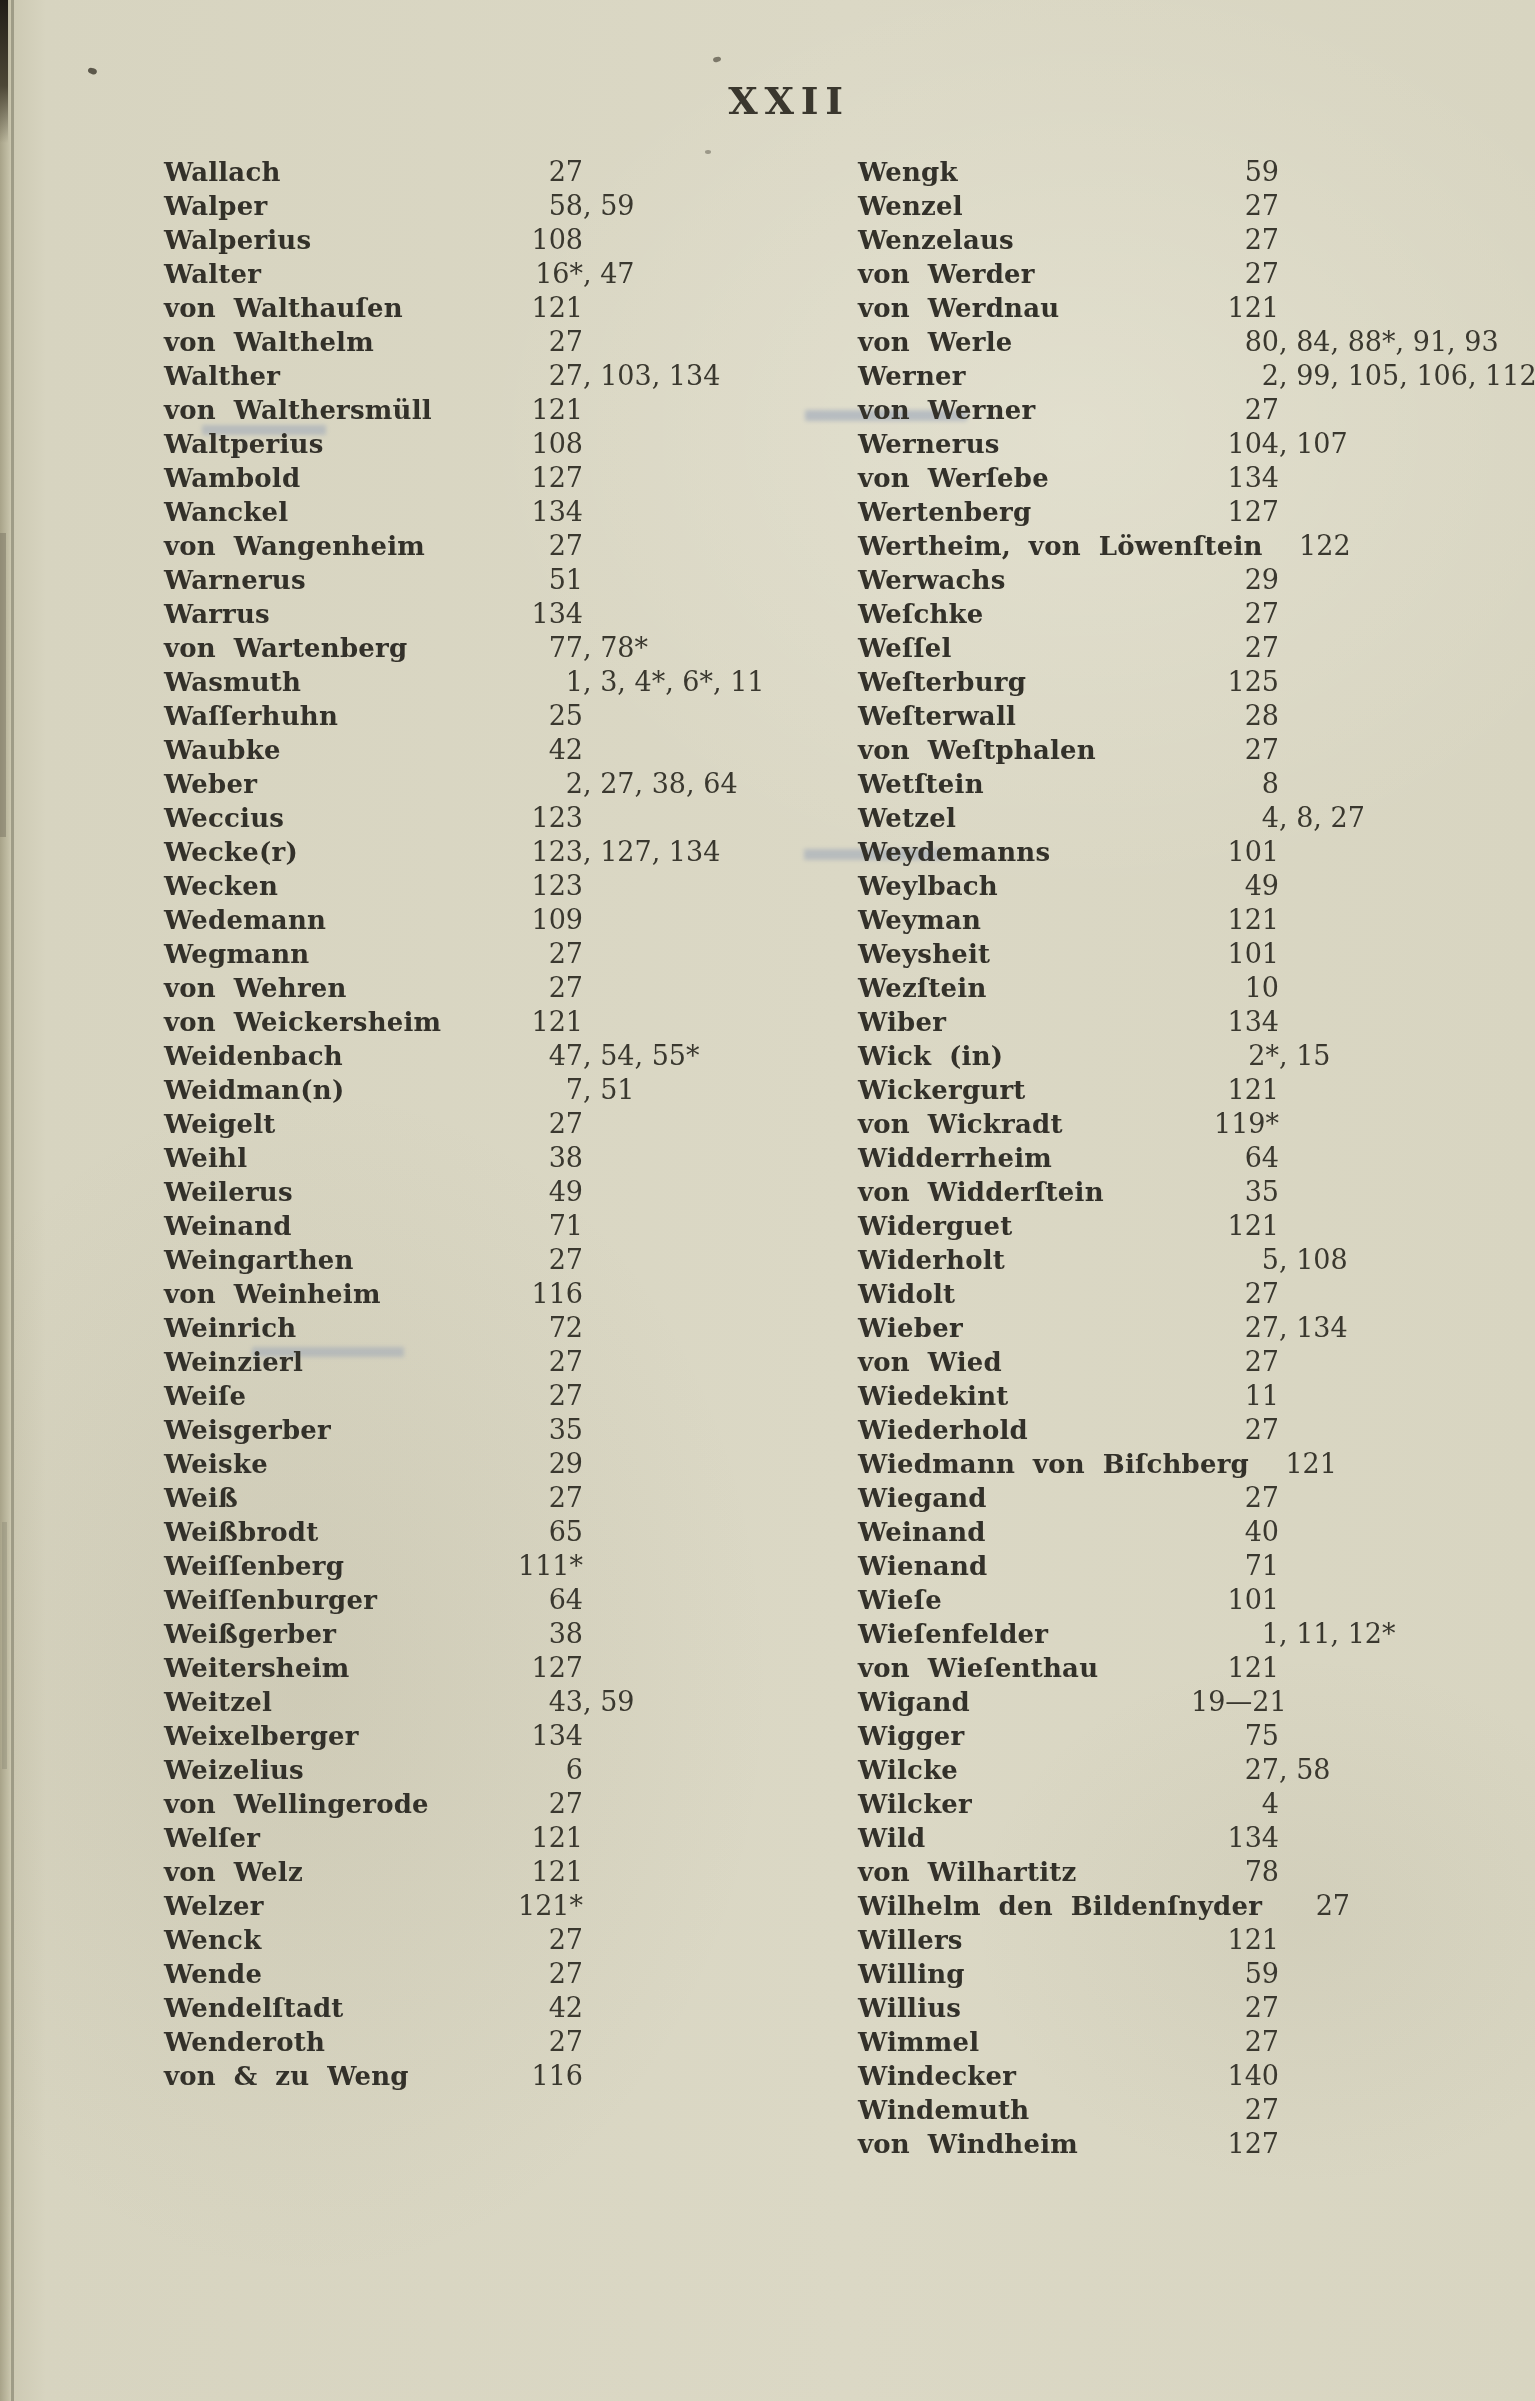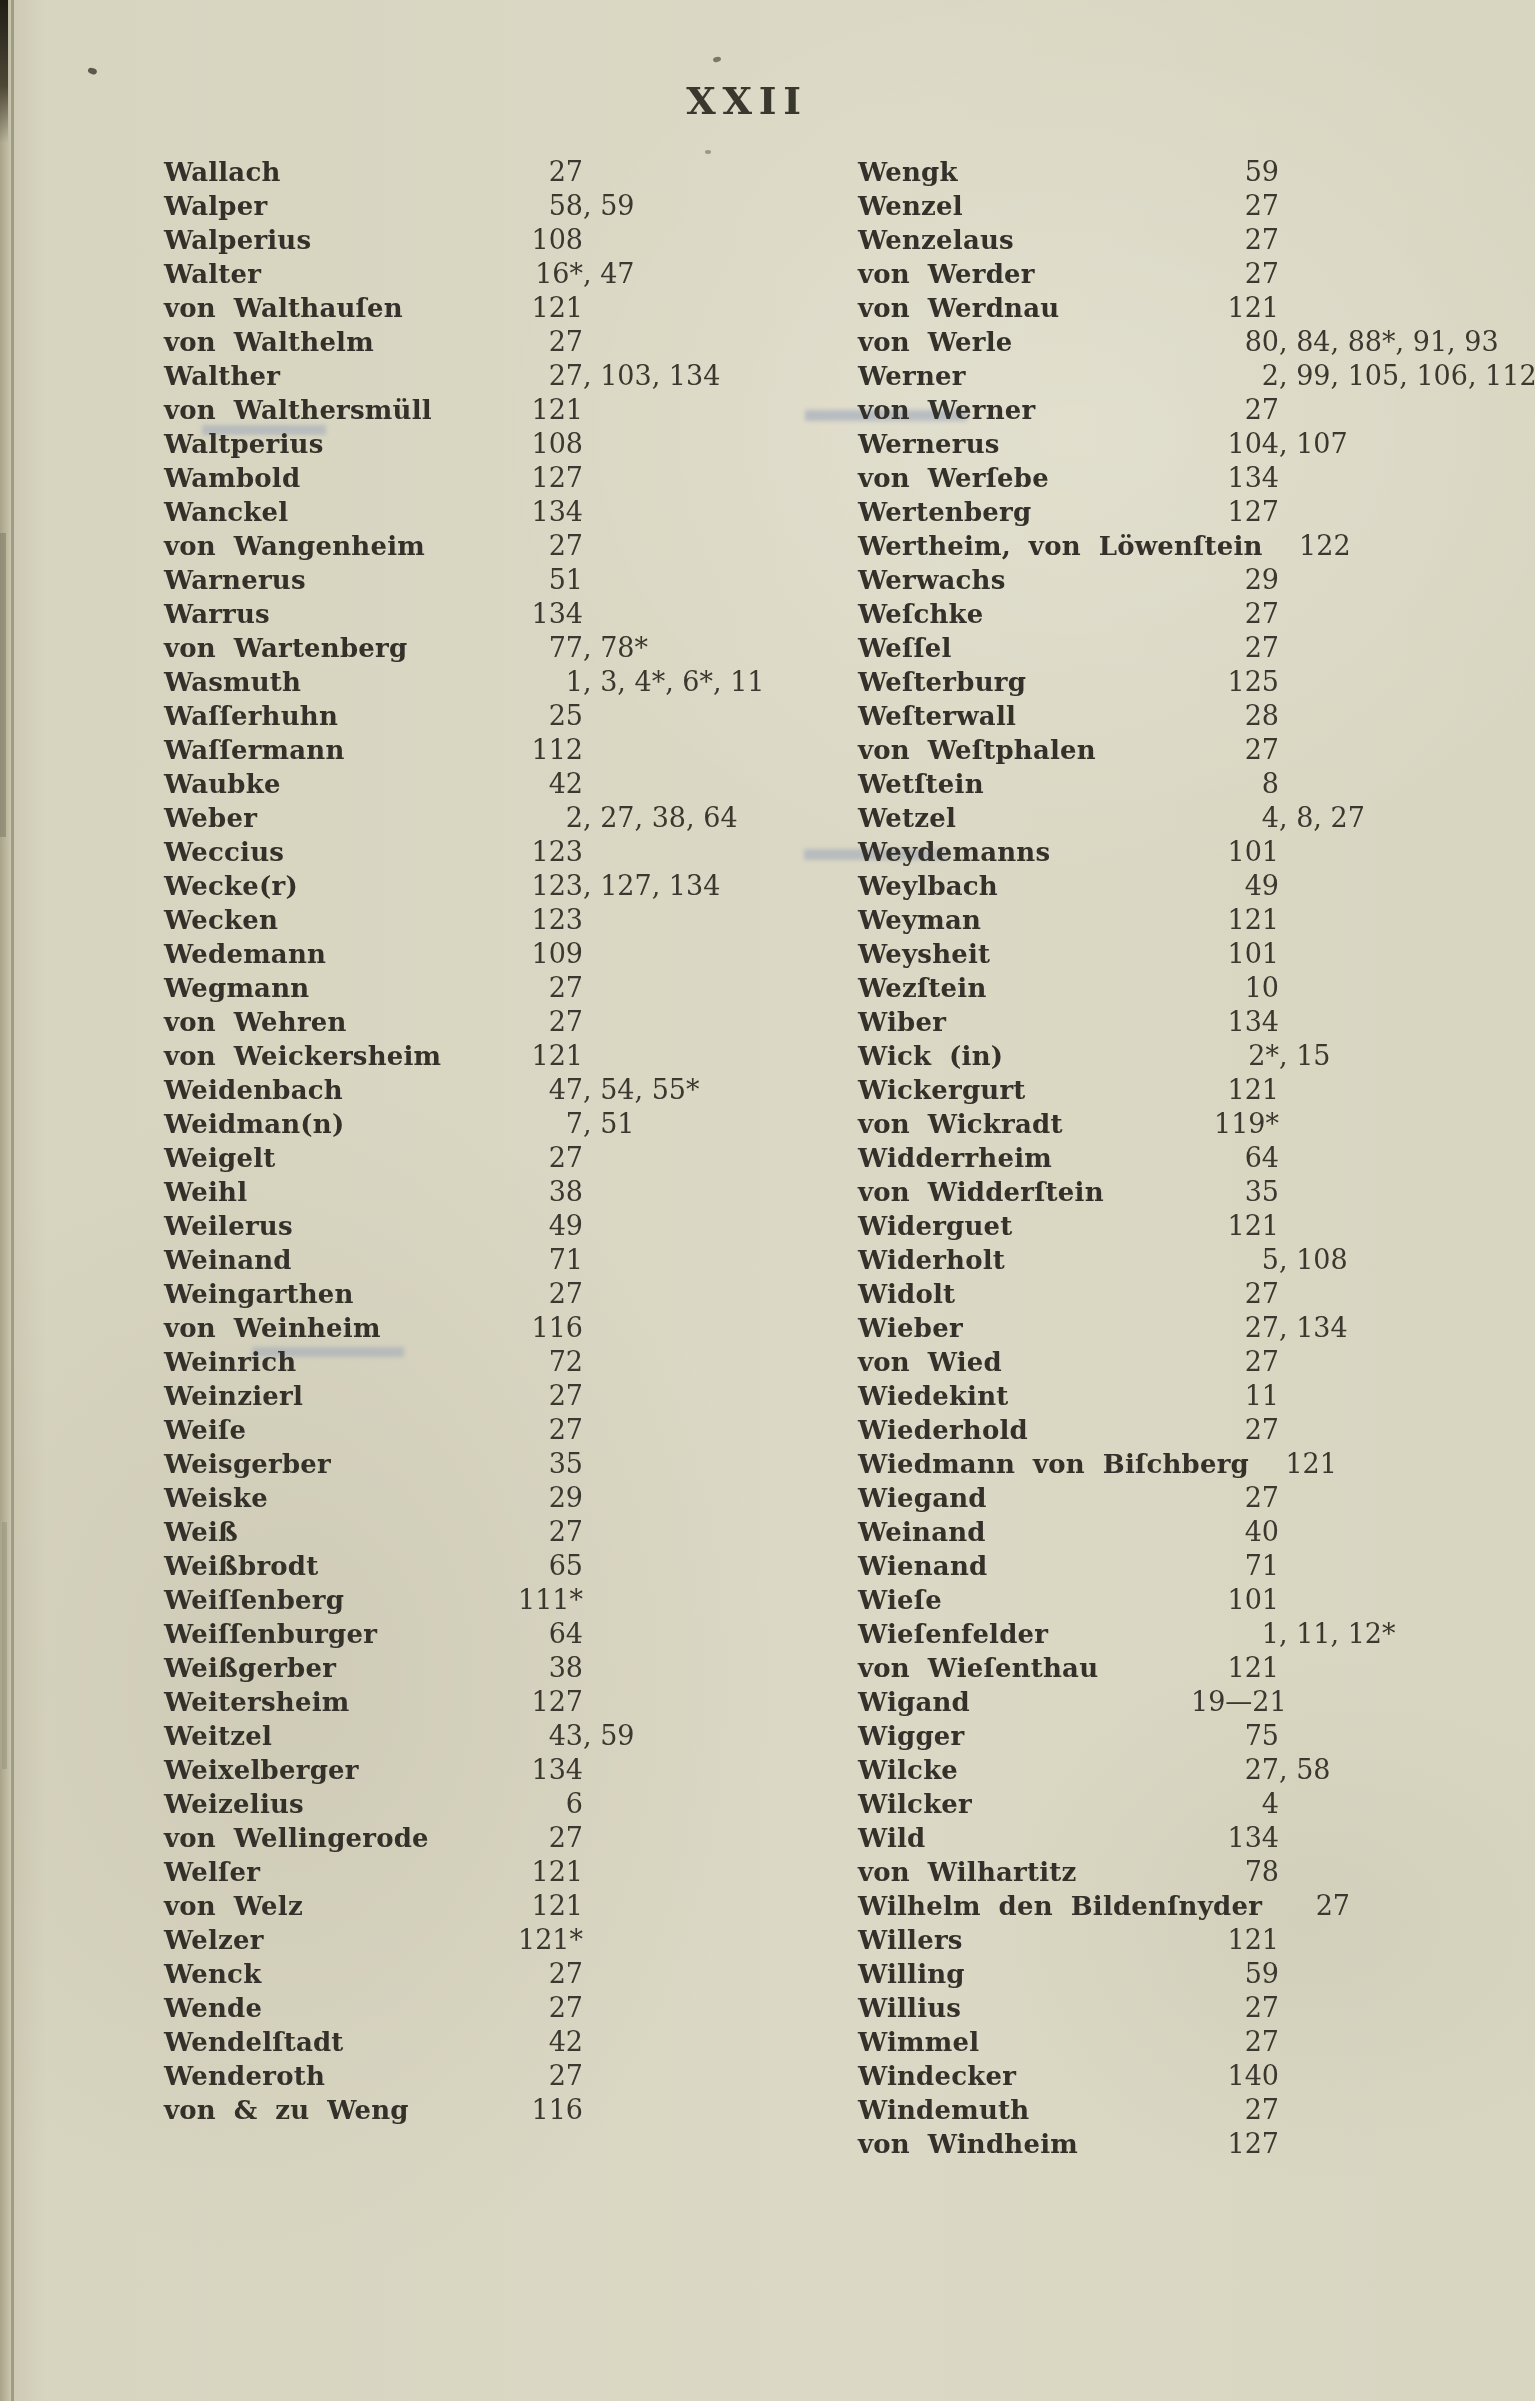--- a/index.html
+++ b/index.html
@@ -26,21 +26,21 @@
   .speck.s2{left:713px;top:57px;width:7.6px;height:4.8px;opacity:.75;transform:rotate(-15deg);}
   .speck.s3{left:705px;top:150px;width:5.7px;height:3.8px;opacity:.5;}
   
   .smudge{position:absolute;background:#8796b4;filter:blur(1.9px);}
   .smudge.m1{left:202px;top:425px;width:124px;height:9.5px;opacity:.40;}
   .smudge.m2{left:252px;top:1347px;width:152px;height:9.5px;opacity:.38;}
   .smudge.m3{left:805px;top:410px;width:162px;height:10.5px;opacity:.45;}
   .smudge.m4{left:804px;top:849px;width:143px;height:10.5px;opacity:.42;}
 
   .page-header{
-    position:absolute;top:78px;left:747px;transform:translateX(-50%);
+    position:absolute;top:78px;left:789px;transform:translateX(-50%);
     font-size:38px;font-weight:bold;letter-spacing:6.7px;color:#3a372e;
   }
   .col{position:absolute;top:155px;}
   .col-left{left:164px;width:666px;}
   .col-right{left:814px;width:708px;}
   .index-row{display:flex;height:34px;line-height:34px;white-space:nowrap;align-items:baseline;}
   .entry-name{
     display:inline-block;font-weight:bold;font-size:26px;word-spacing:8.6px;
     letter-spacing:0.2px;color:#33312a;min-width:331px;
   }
@@ -131,24 +131,20 @@
       </div>
       <div class="index-row">
         <span class="entry-name">Wasmuth</span>
         <span class="entry-pages"><span class="p-first">1</span><span class="p-rest">, 3, 4*, 6*, 11</span></span>
       </div>
       <div class="index-row">
         <span class="entry-name">Waſſerhuhn</span>
         <span class="entry-pages"><span class="p-first">25</span><span class="p-rest"></span></span>
       </div>
       <div class="index-row">
-        <span class="entry-name">Waſſermann</span>
-        <span class="entry-pages"><span class="p-first">112</span><span class="p-rest"></span></span>
-      </div>
-      <div class="index-row">
         <span class="entry-name">Waubke</span>
         <span class="entry-pages"><span class="p-first">42</span><span class="p-rest"></span></span>
       </div>
       <div class="index-row">
         <span class="entry-name">Weber</span>
         <span class="entry-pages"><span class="p-first">2</span><span class="p-rest">, 27, 38, 64</span></span>
       </div>
       <div class="index-row">
         <span class="entry-name">Weccius</span>
         <span class="entry-pages"><span class="p-first">123</span><span class="p-rest"></span></span>

